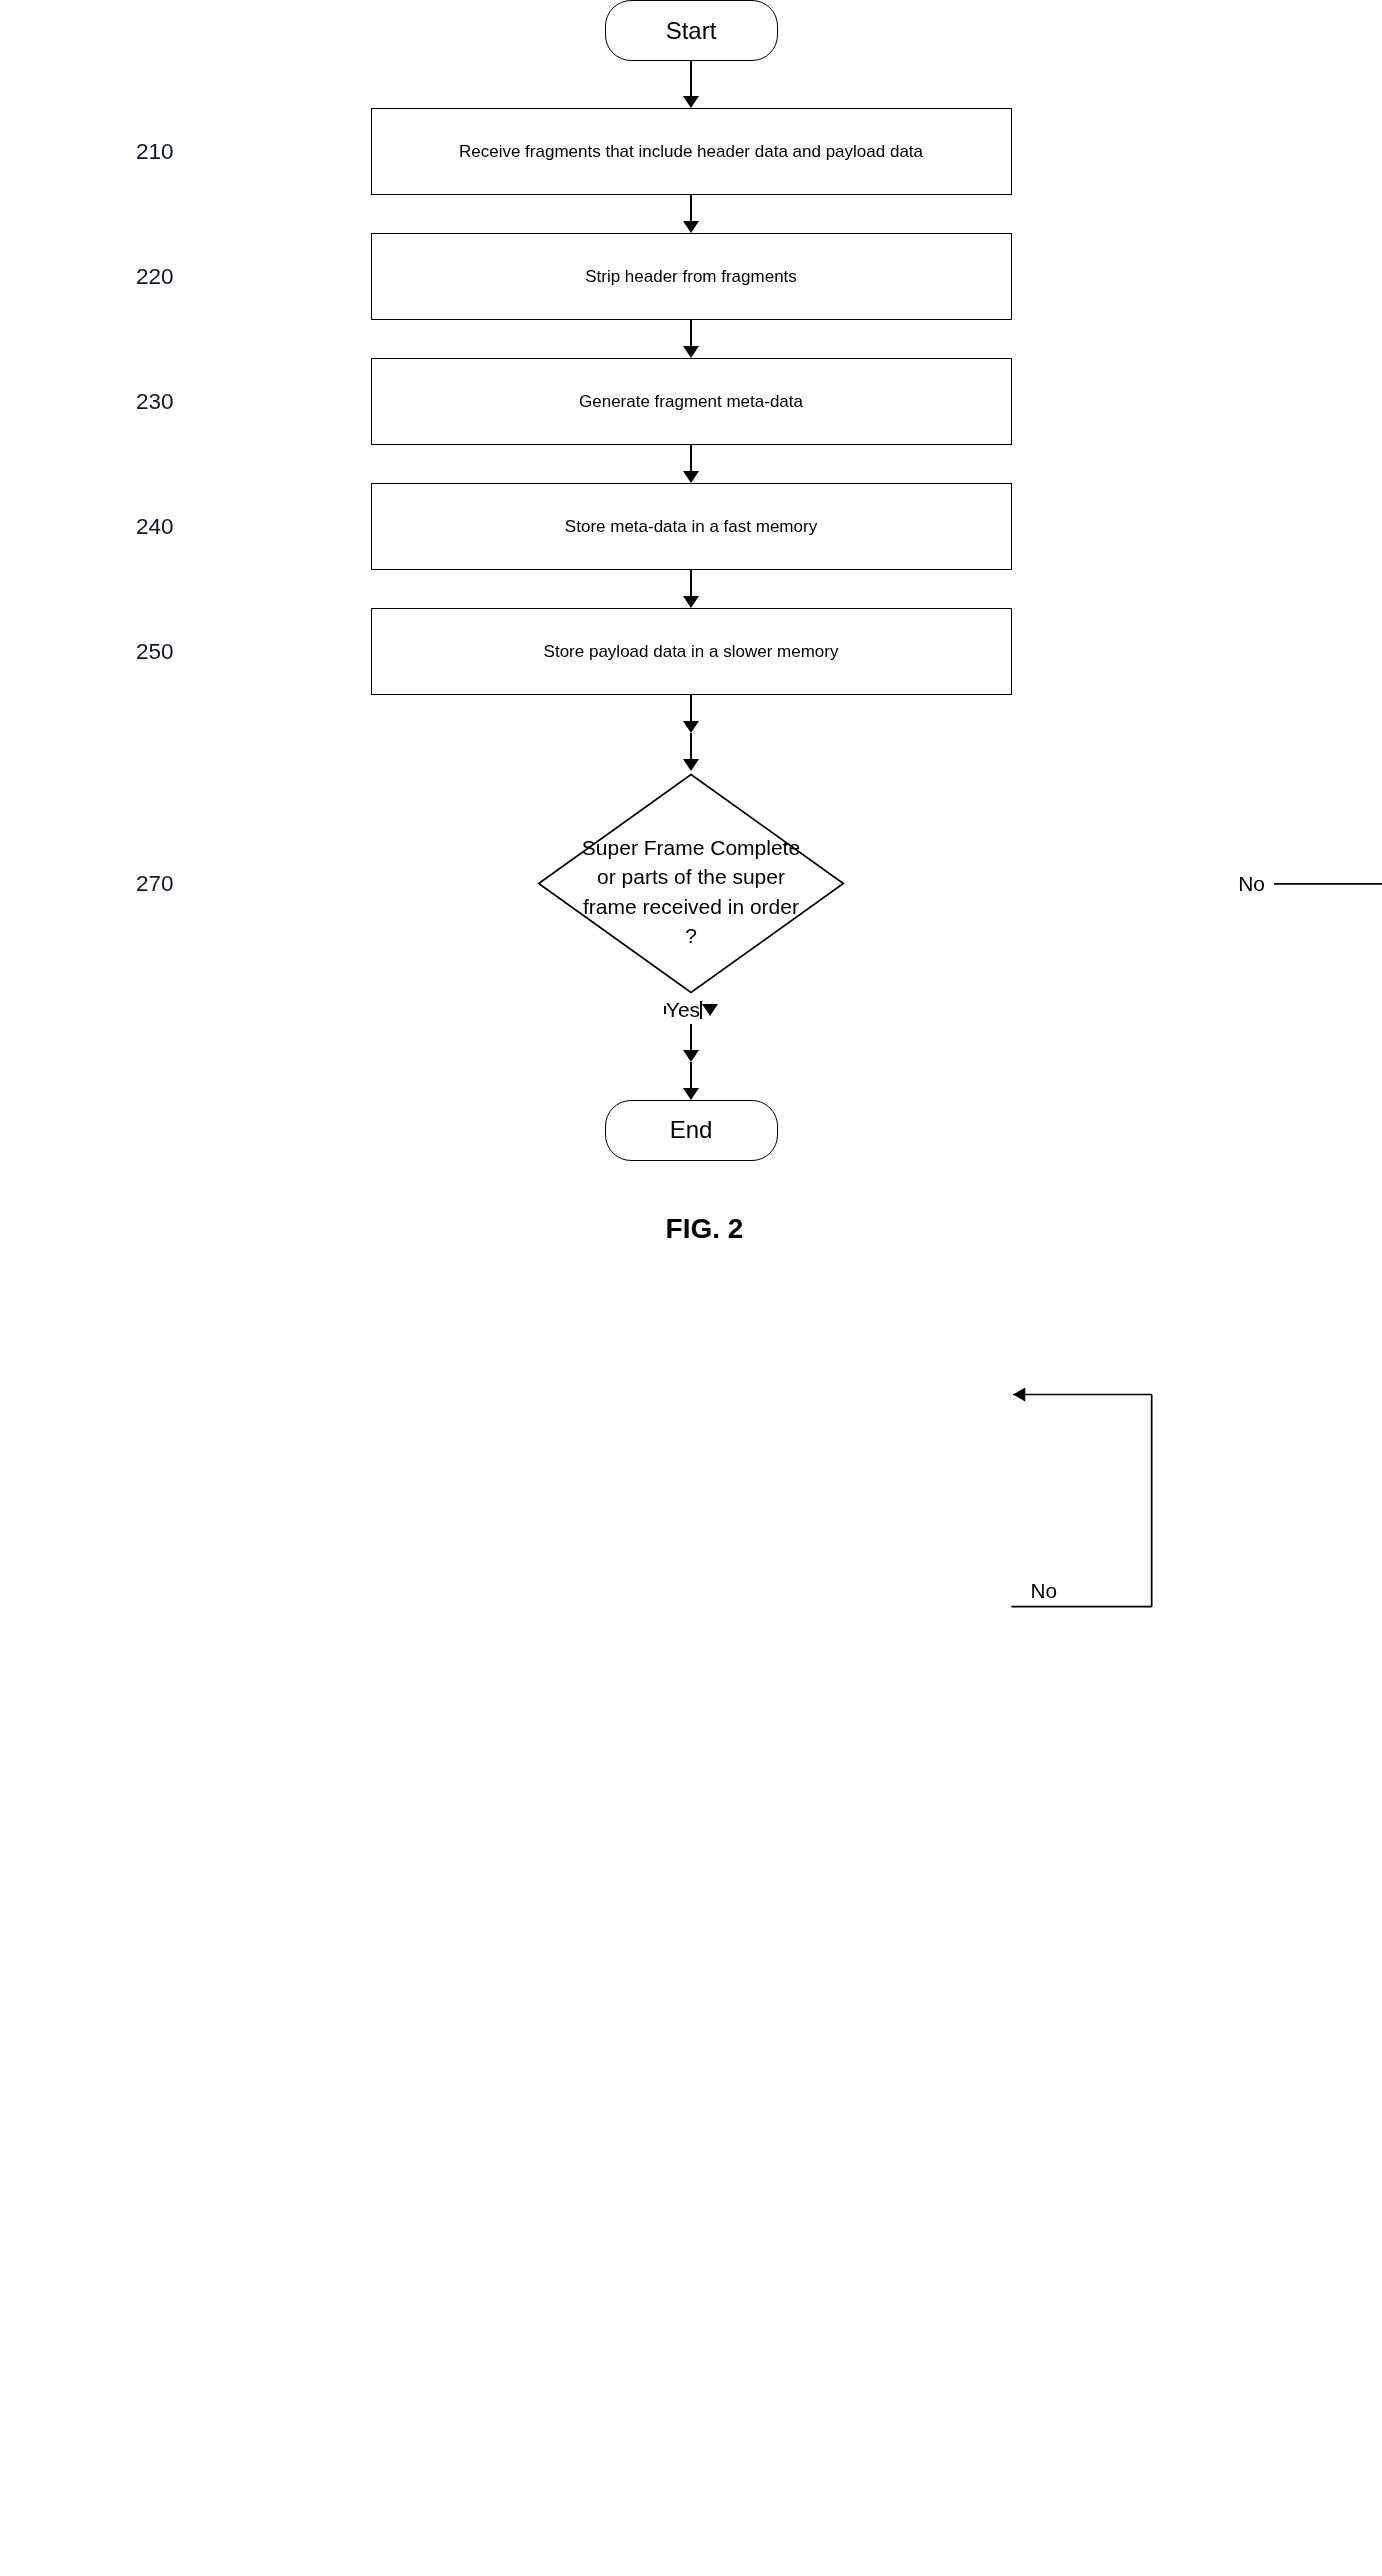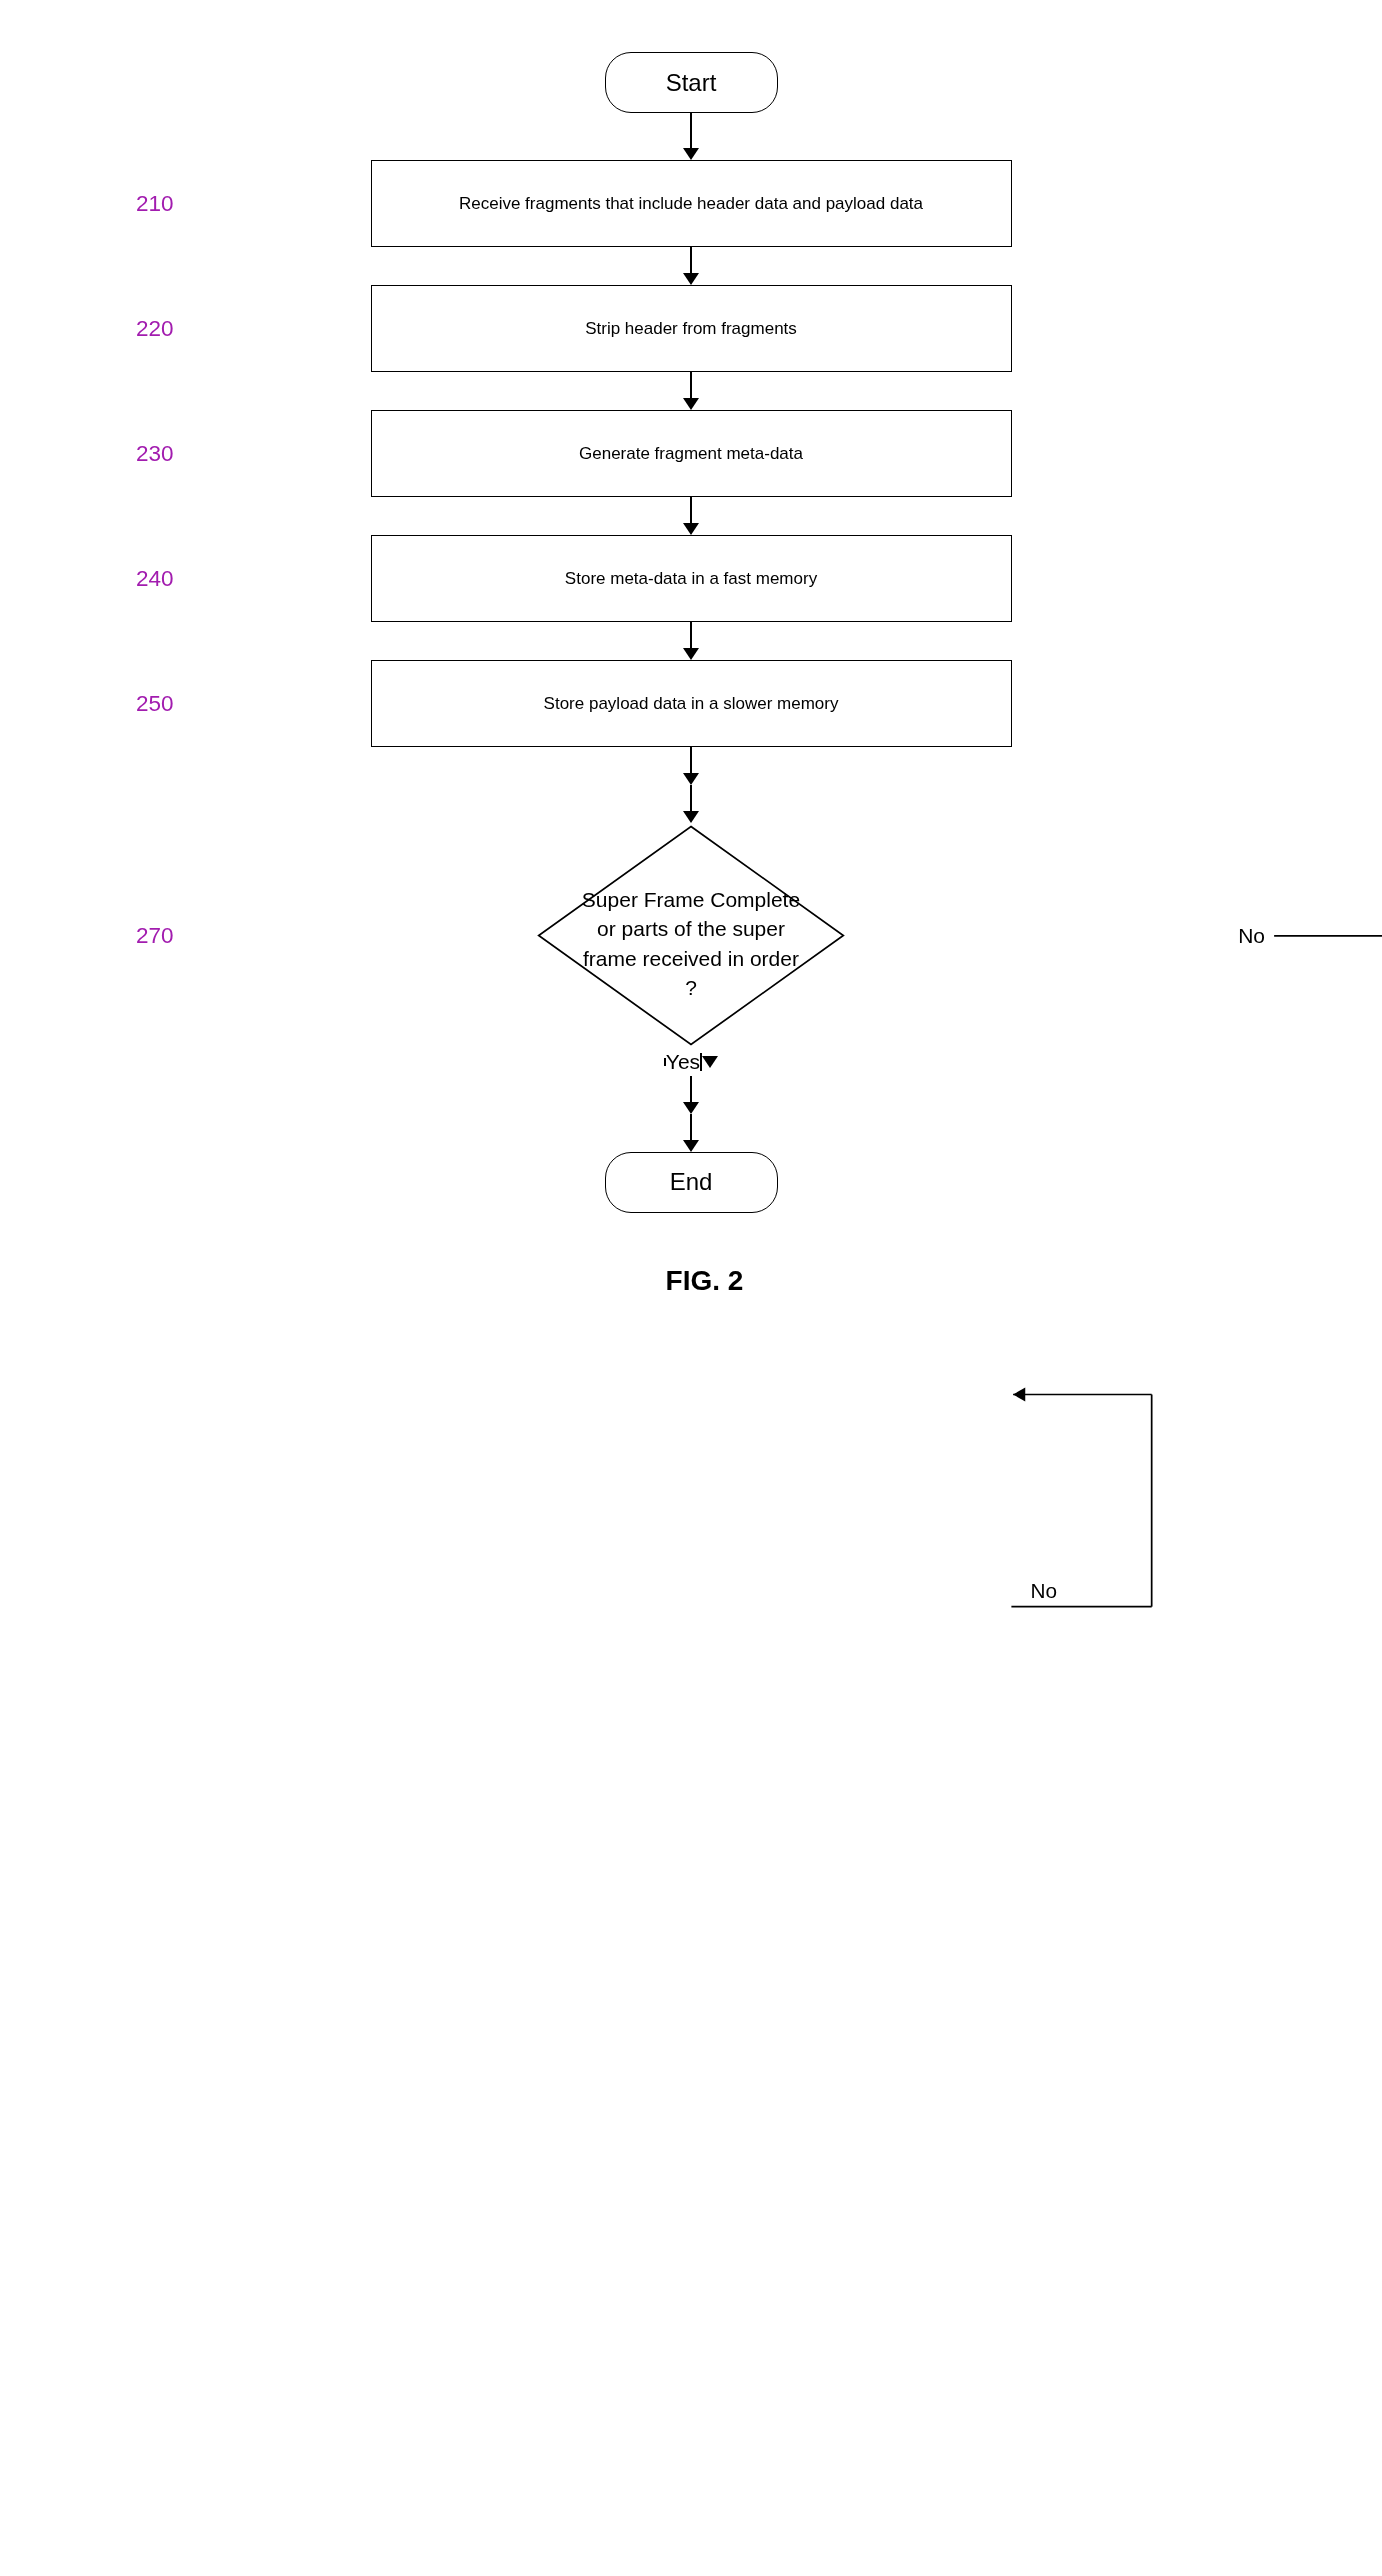--- a/index.html
+++ b/index.html
@@ -12,21 +12,20 @@
       overflow-x: hidden;
     }
 
     .diagram-container {
       position: relative;
       width: 1382px;
       min-height: 2512px;
       display: flex;
       flex-direction: column;
       align-items: center;
-      padding-top: 52px;
     }
 
     
     .flow-item {
       position: relative;
       display: flex;
       align-items: center;
       justify-content: center;
     }
 
@@ -79,21 +78,21 @@
       margin-top: 16px;
     }
 
     
     .step-label {
       position: absolute;
       left: -165px;
       top: 50%;
       transform: translateY(-50%);
       font-size: 22.5px;
-      color: #a21caf;
+      color: #0f172a;
       white-space: nowrap;
     }
 
     
     .row {
       position: relative;
       display: flex;
       align-items: center;
       justify-content: center;
       width: 780px;

